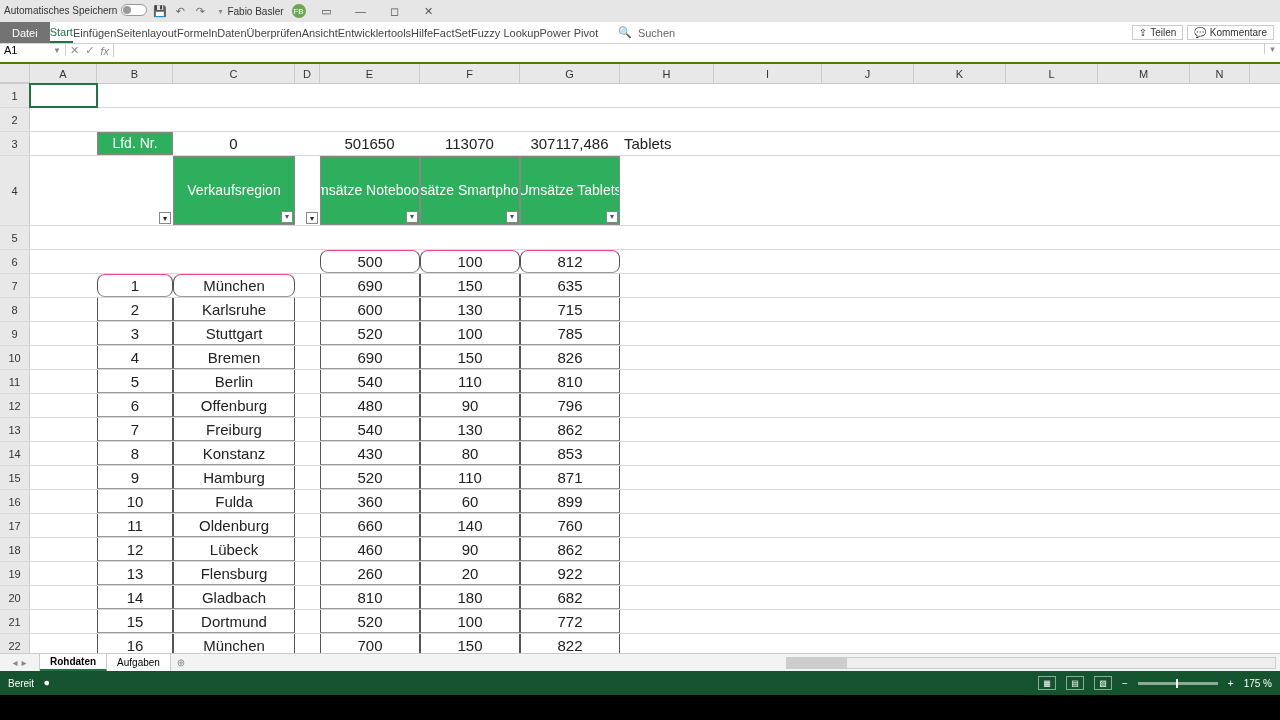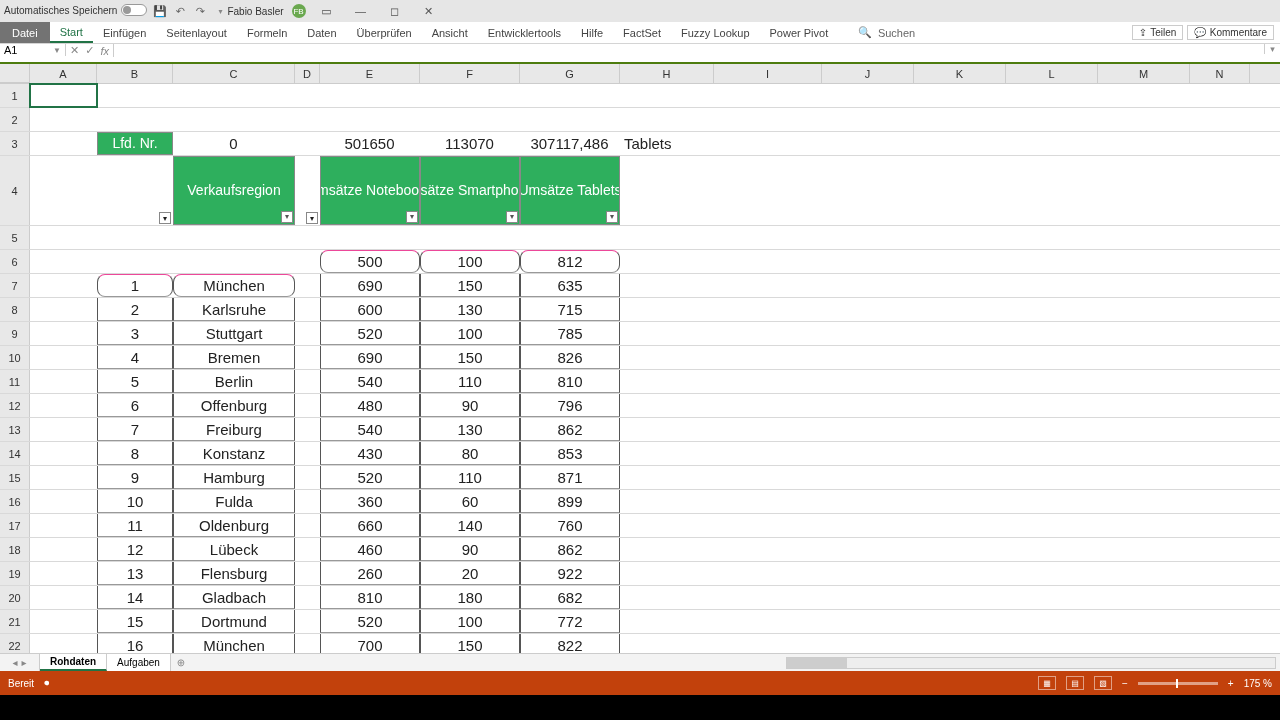--- a/index.html
+++ b/index.html
@@ -16,21 +16,21 @@
 .save-icon { color: #7719aa; }
 .undo-icon, .redo-icon { color: #666; }
 .titlebar .center { flex: 1; text-align: center; color: #444; }
 .titlebar .right { display: flex; align-items: center; gap: 8px; }
 .user-badge { width: 14px; height: 14px; background: #6aa84f; border-radius: 50%; color:#fff; font-size:8px; display:flex; align-items:center; justify-content:center; }
 .win-btn { width: 26px; height: 18px; display:flex; align-items:center; justify-content:center; color:#555; font-size:11px; }
 
 
 .ribbon-tabs { height: 22px; background: #fff; border-bottom: 1px solid #d4d4d4; display: flex; align-items: stretch; font-size: 11px; }
 .file-tab { background: #737373; color: #fff; padding: 0 12px; display: flex; align-items: center; }
-.tab { padding: 0 10px; display: flex; align-items: center; color: #444; cursor: pointer; }
+.tab { padding: 0 0; display: flex; align-items: center; color: #444; cursor: pointer; }
 .tab.active { border-bottom: 2px solid #217346; color:#217346; }
 .ribbon-spacer { flex: 1; display:flex; align-items:center; gap:6px; padding-left:20px; color:#666; }
 .ribbon-right { display:flex; align-items:center; gap:4px; padding-right:6px; }
 .ribbon-btn { border:1px solid #ccc; padding:1px 6px; font-size:10px; color:#333; display:flex; align-items:center; gap:3px; }
 
 
 .formula-row { height: 20px; border-bottom: 2px solid #4d7c0f; display: flex; align-items: flex-start; font-size: 11px; }
 .name-box { width: 66px; border-right: 1px solid #ccc; display: flex; align-items: center; padding: 0 4px; background:#fff; }
 .name-box .dd { margin-left:auto; color:#888; font-size:8px; }
 .fx-controls { display:flex; align-items:center; border-right:1px solid #ccc; padding:0 4px; gap:6px; color:#888; }
@@ -67,21 +67,21 @@
 .sheetbar { height:18px; background:#f3f3f3; border-top:1px solid #ccc; display:flex; align-items:stretch; font-size:10px; }
 .sheet-nav { width:40px; display:flex; align-items:center; justify-content:center; color:#888; gap:4px; border-right:1px solid #ccc; }
 .sheet-tab { padding:0 10px; display:flex; align-items:center; border-right:1px solid #ccc; background:#fff; cursor:pointer; }
 .sheet-tab.active { background:#fff; border-bottom:2px solid #217346; font-weight:bold; }
 .sheet-add { width:20px; display:flex; align-items:center; justify-content:center; color:#888; }
 .hscroll-cont { flex:1; display:flex; align-items:center; padding:0 4px; }
 .hscroll { flex:1; height:12px; background:#eee; border:1px solid #ccc; position:relative; margin-left:auto; max-width:490px; }
 .hscroll .thumb { position:absolute; left:0; top:0; bottom:0; width:60px; background:#cdcdcd; }
 
 
-.statusbar { height:17px; background:#c2410c; color:#fff; font-size:10px; display:flex; align-items:center; padding:12px 8px; gap:10px; }
+.statusbar { height:17px; background:#14532d; color:#fff; font-size:10px; display:flex; align-items:center; padding:12px 8px; gap:10px; }
 .statusbar .spacer { flex:1; }
 .view-btn { width:18px; height:14px; border:1px solid rgba(255,255,255,.5); display:flex; align-items:center; justify-content:center; font-size:8px; }
 .zoom-slider { width:80px; height:3px; background:rgba(255,255,255,.5); position:relative; }
 .zoom-slider::after { content:""; position:absolute; left:48%; top:-3px; width:2px; height:9px; background:#fff; }
 </style>
 </head>
 <body>
 
 <div class="app">
 

